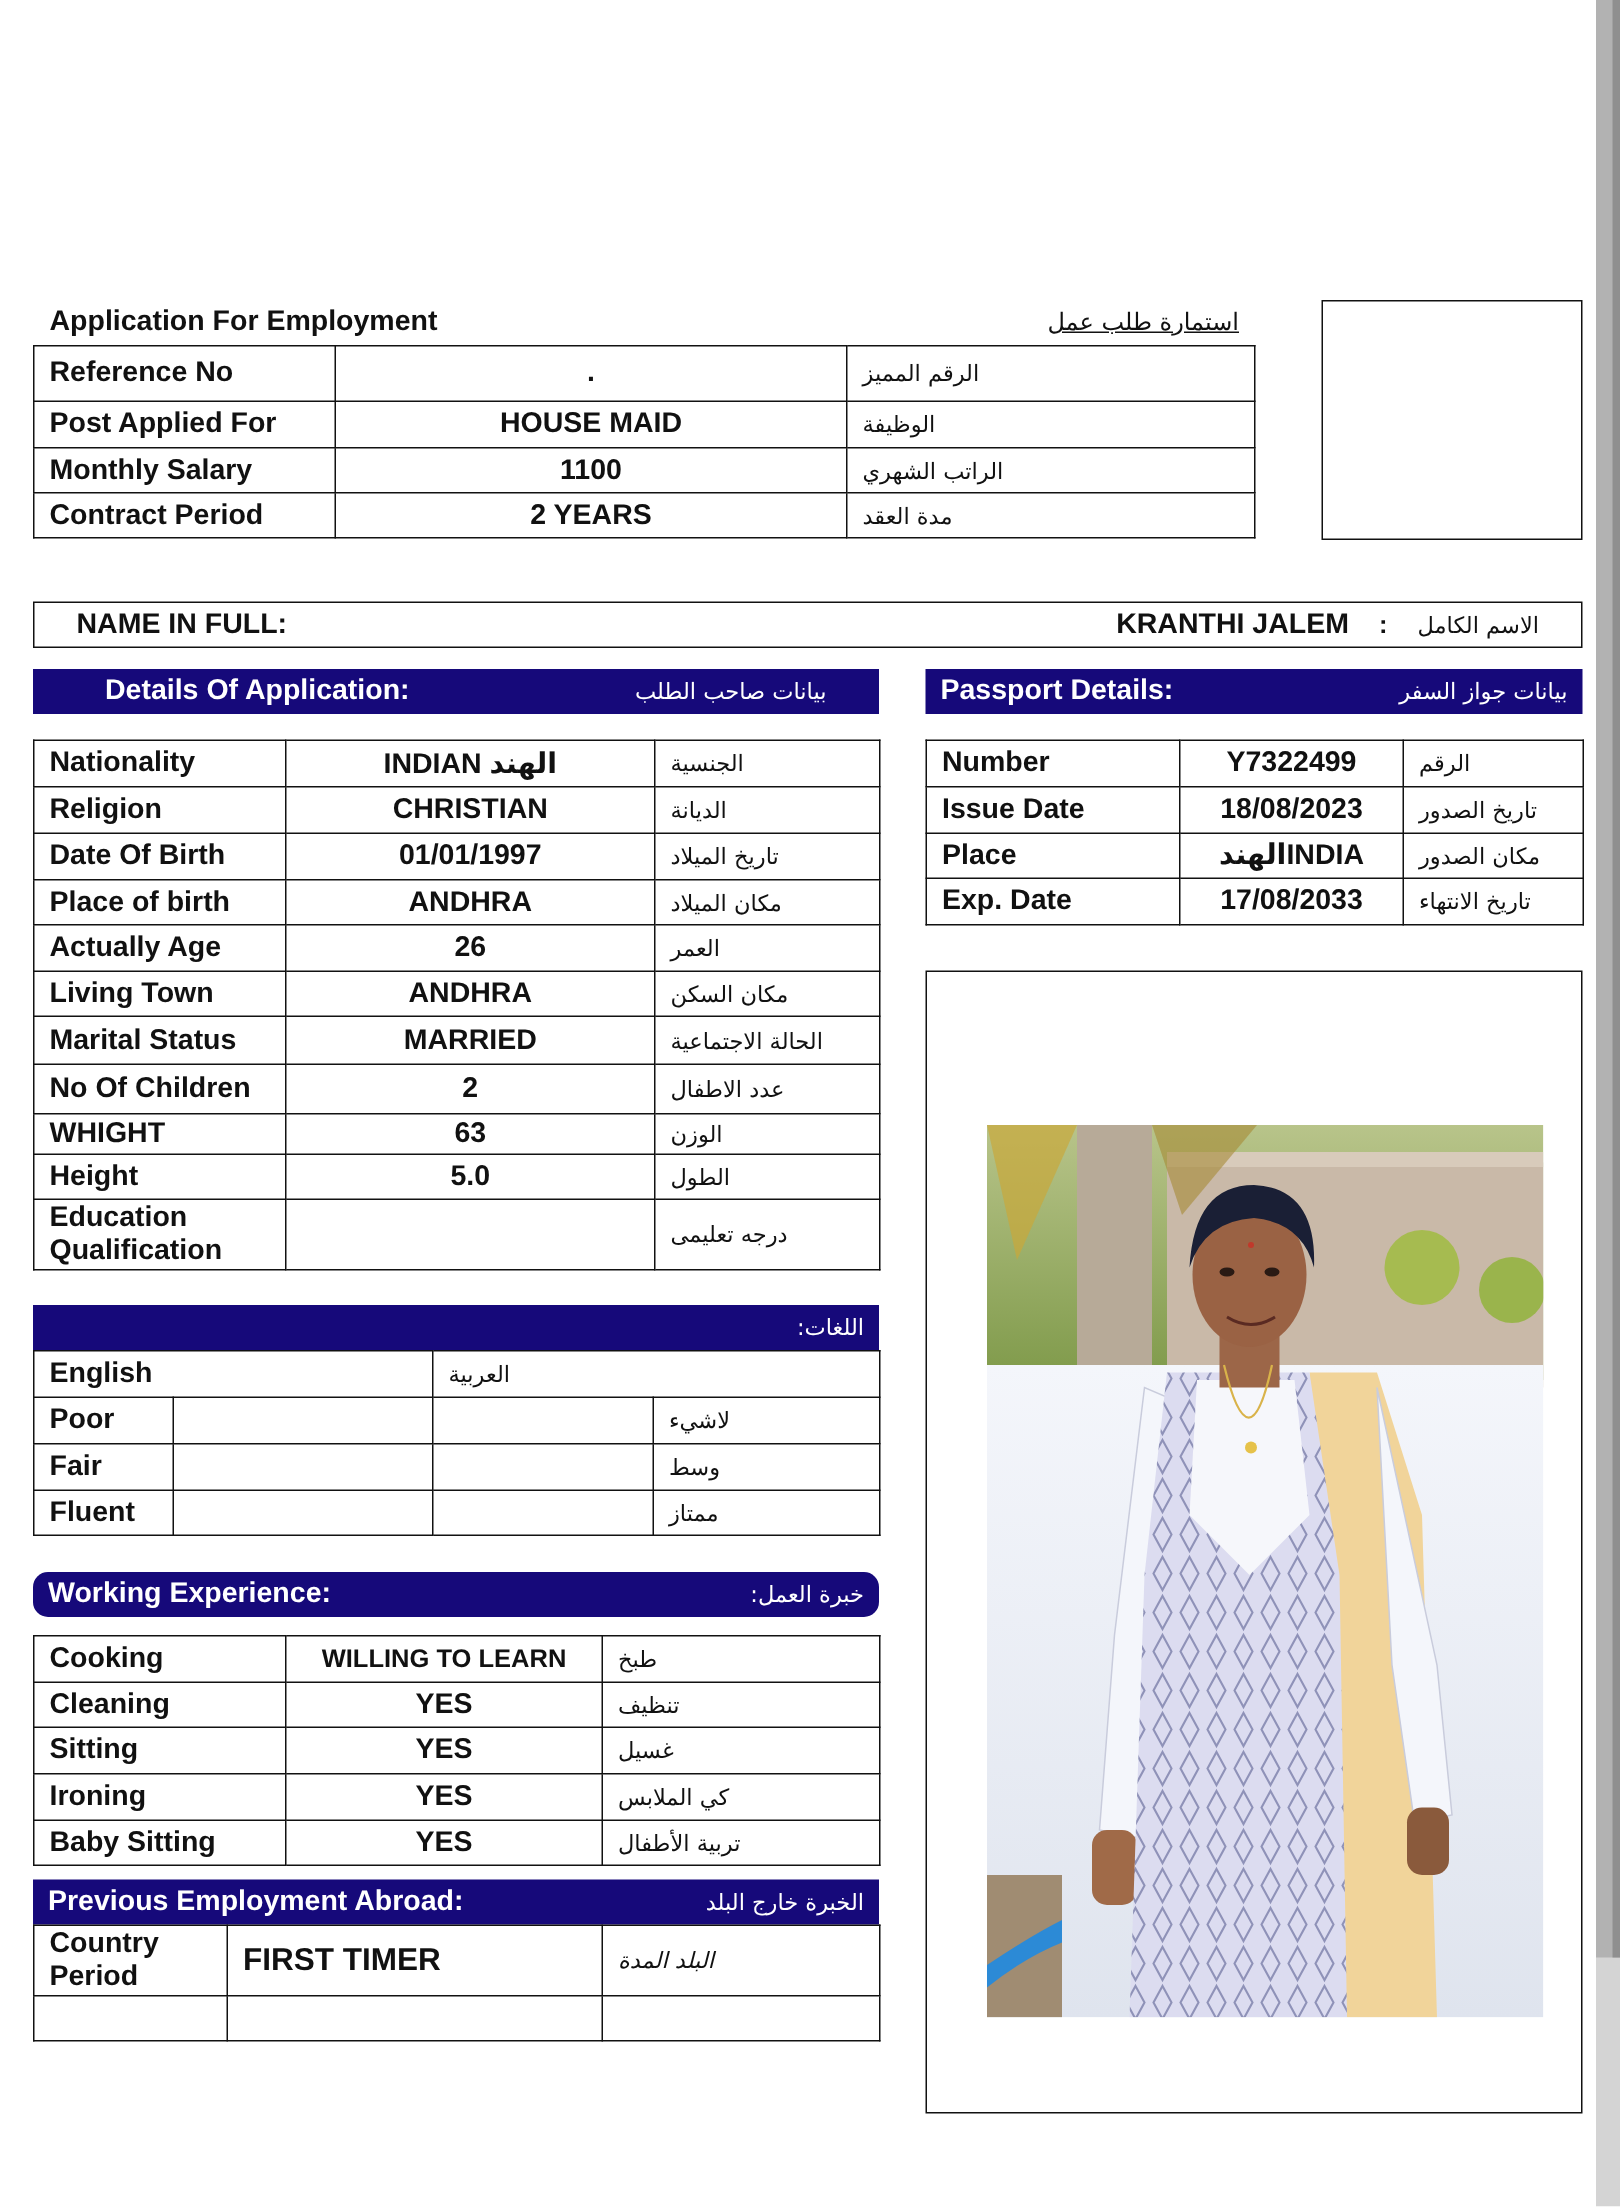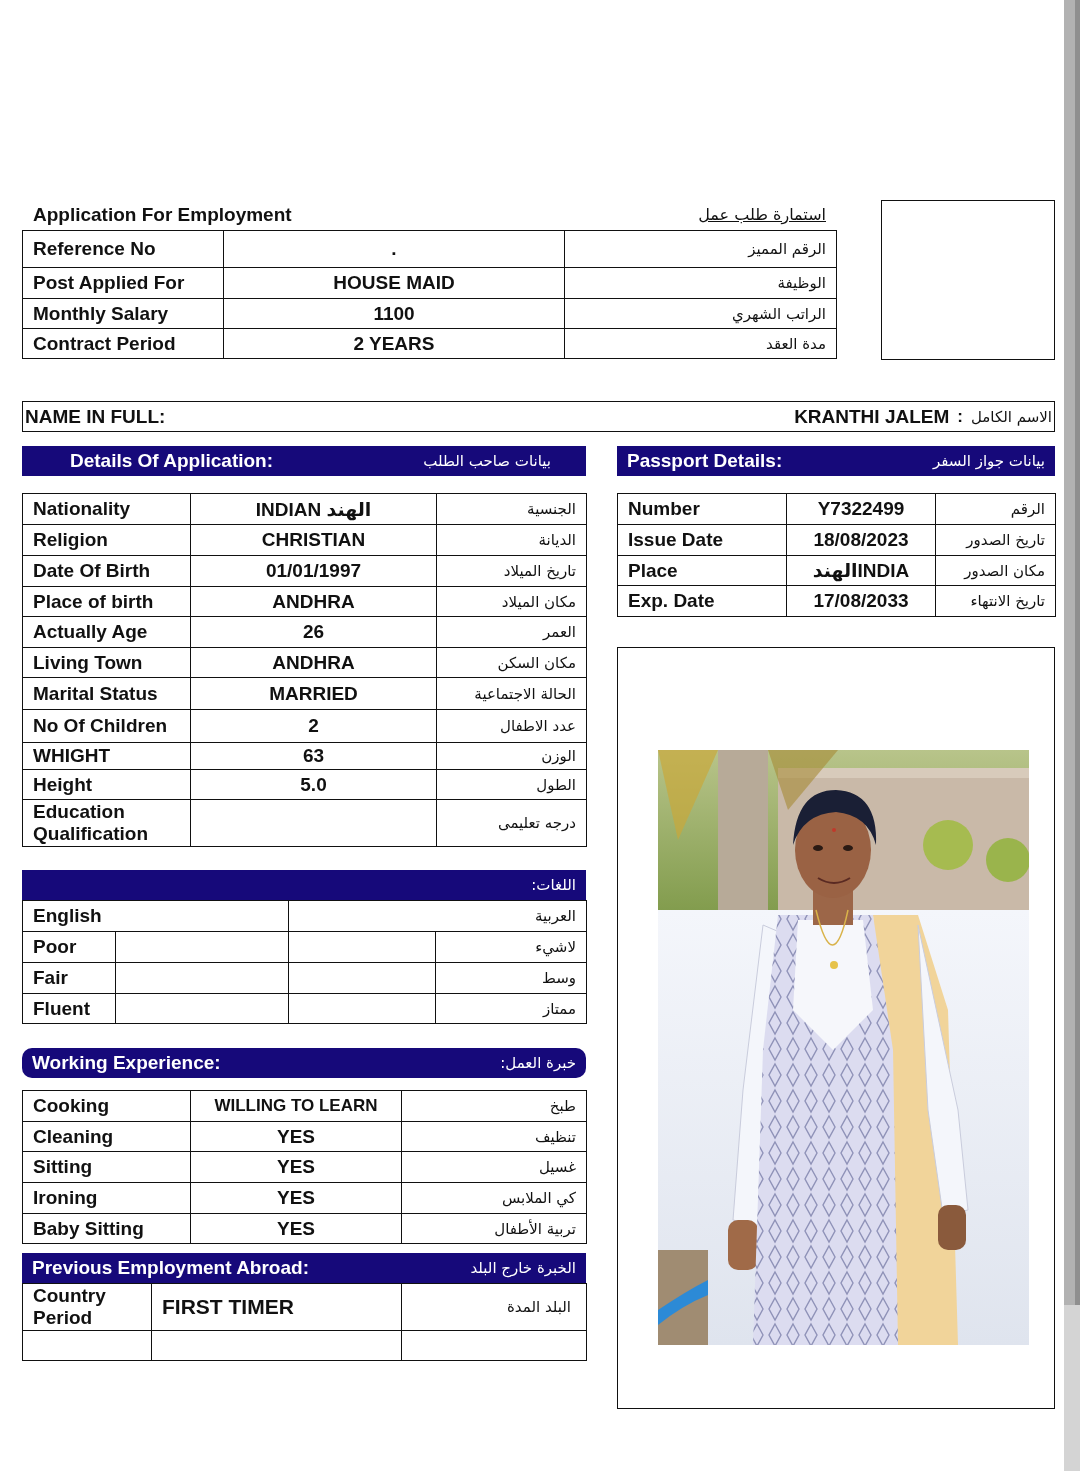--- a/index.html
+++ b/index.html
@@ -5,21 +5,21 @@
   html, body { margin:0; padding:0; }
   body { width:1080px; height:1471px; position:relative; background:#ffffff; overflow:hidden;
          font-family:"Liberation Sans", "DejaVu Sans", sans-serif; color:#111; }
   .abs { position:absolute; box-sizing:border-box; }
   .b { font-weight:bold; }
   .title { font-size:19px; font-weight:bold; }
   .ar { direction:rtl; font-family:"DejaVu Sans", sans-serif; }
   .grid { position:absolute; border-collapse:collapse; table-layout:fixed; }
   .grid td { border:1.5px solid #111; padding:0 10px; font-size:19px; font-weight:bold; white-space:nowrap; overflow:hidden; }
   .grid td.c { text-align:center; }
-  .grid td.r { text-align:right; direction:rtl; font-family:"DejaVu Sans", sans-serif; font-weight:normal; font-size:15px; }
+  .grid td.r { text-align:left; direction:rtl; font-family:"DejaVu Sans", sans-serif; font-weight:normal; font-size:15px; }
   .grid td.wrap { white-space:normal; line-height:22px; }
   .hdr { position:absolute; background:#16097a; color:#fff; box-sizing:border-box;
          display:flex; align-items:center; justify-content:space-between; padding:0 10px; }
   .hdr .en { font-size:19px; font-weight:bold; }
   .hdr .arh { font-size:15px; font-family:"DejaVu Sans", sans-serif; direction:rtl; }
   .box { position:absolute; border:1.5px solid #111; box-sizing:border-box; background:#fff; }
   .scroll-track { position:absolute; left:1064px; top:0; width:16px; height:1471px; background:#d4d4d4; }
   .scroll-thumb { position:absolute; left:1064px; top:0; width:16px; height:1305px; background:#b2b2b2; border-right:5px solid #8f8f8f; box-sizing:border-box; }
 </style>
 </head>
@@ -56,23 +56,23 @@
   <tr style="height:30px">
     <td>Contract Period</td>
     <td class="c">2 YEARS</td>
     <td class="r">مدة العقد</td>
   </tr>
 </tbody>
   </table>
 
 <div class="box" style="left:881px; top:200px; width:174px; height:160px;"></div>
 
-<div class="box" style="left:22px; top:401px; width:1033px; height:31px; display:flex; align-items:center; justify-content:space-between; padding:0 2px;">
+<div class="box" style="left:22px; top:401px; width:1033px; height:31px; display:flex; align-items:center; justify-content:space-between; padding:0 28px;">
   <span class="b" style="font-size:19px;">NAME IN FULL:</span>
-  <span style="display:flex; align-items:center; gap:8px;">
+  <span style="display:flex; align-items:center; gap:20px;">
     <span class="b" style="font-size:19px;">KRANTHI JALEM</span>
     <span class="b" style="font-size:17px;">:</span>
     <span class="ar" style="font-size:15px;">الاسم الكامل</span>
   </span>
 </div>
 
 <div class="hdr" style="left:22px; top:446px; width:564px; height:30px;padding-left:48px;">
   <span class="en">Details Of Application:</span>
   <span class="arh" style="margin-right:25px;">بيانات صاحب الطلب</span>
 </div>
@@ -319,21 +319,21 @@
 <table class="grid" style="left:22px; top:1283px; width:564px;">
   <colgroup>
       <col style="width:129px">
       <col style="width:250px">
       <col style="width:185px">
     </colgroup>
   <tbody>
       <tr style="height:47px">
     <td class="wrap" style="width:80px;">Country Period</td>
     <td style="font-size:21px;">FIRST TIMER</td>
-    <td class="r" style="padding-right:15px;">البلد المدة</td>
+    <td class="r" style="padding-right:15px;font-style:italic;">البلد المدة</td>
   </tr>
   <tr style="height:30px">
     <td></td>
     <td></td>
     <td></td>
   </tr>
 </tbody>
   </table>
 
 </body></html>

